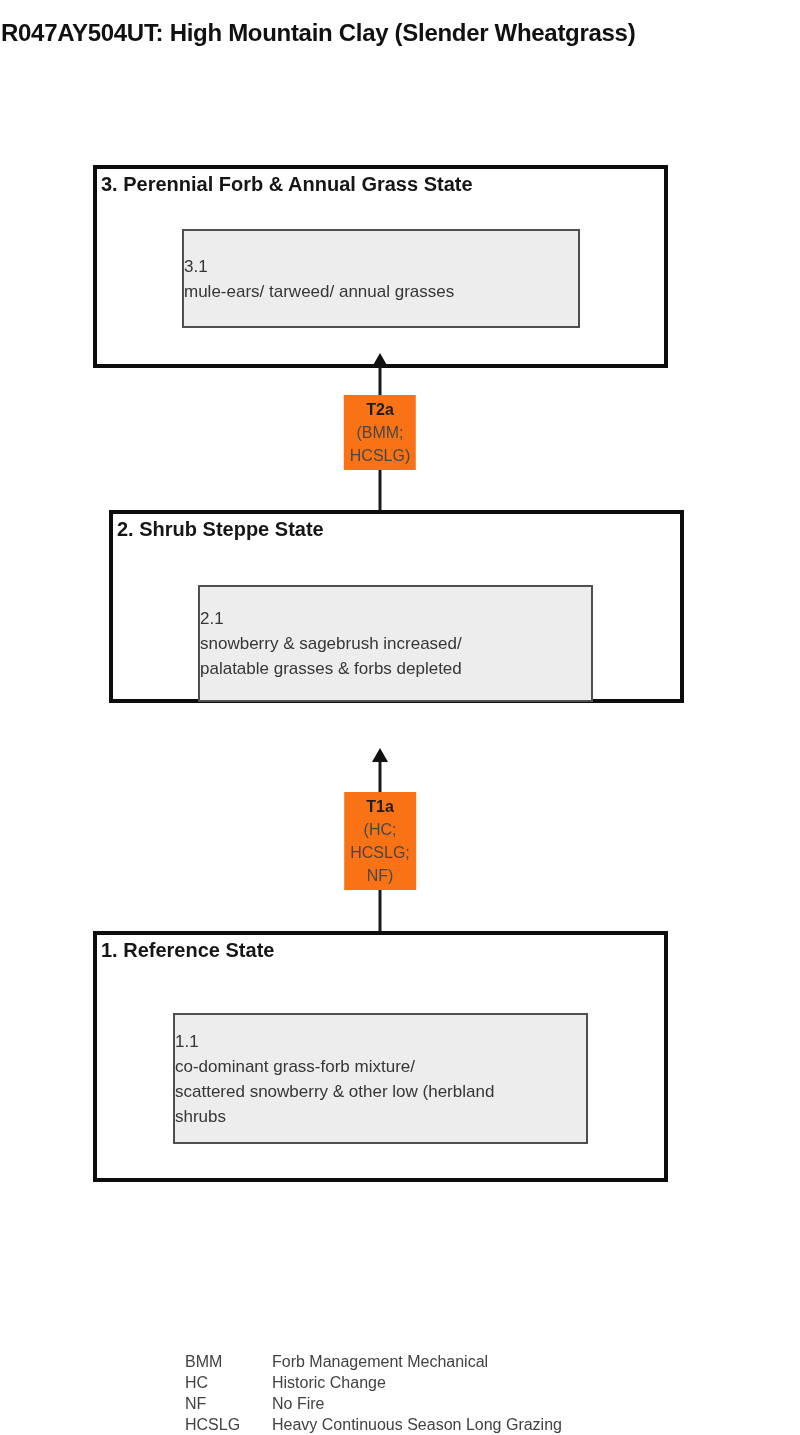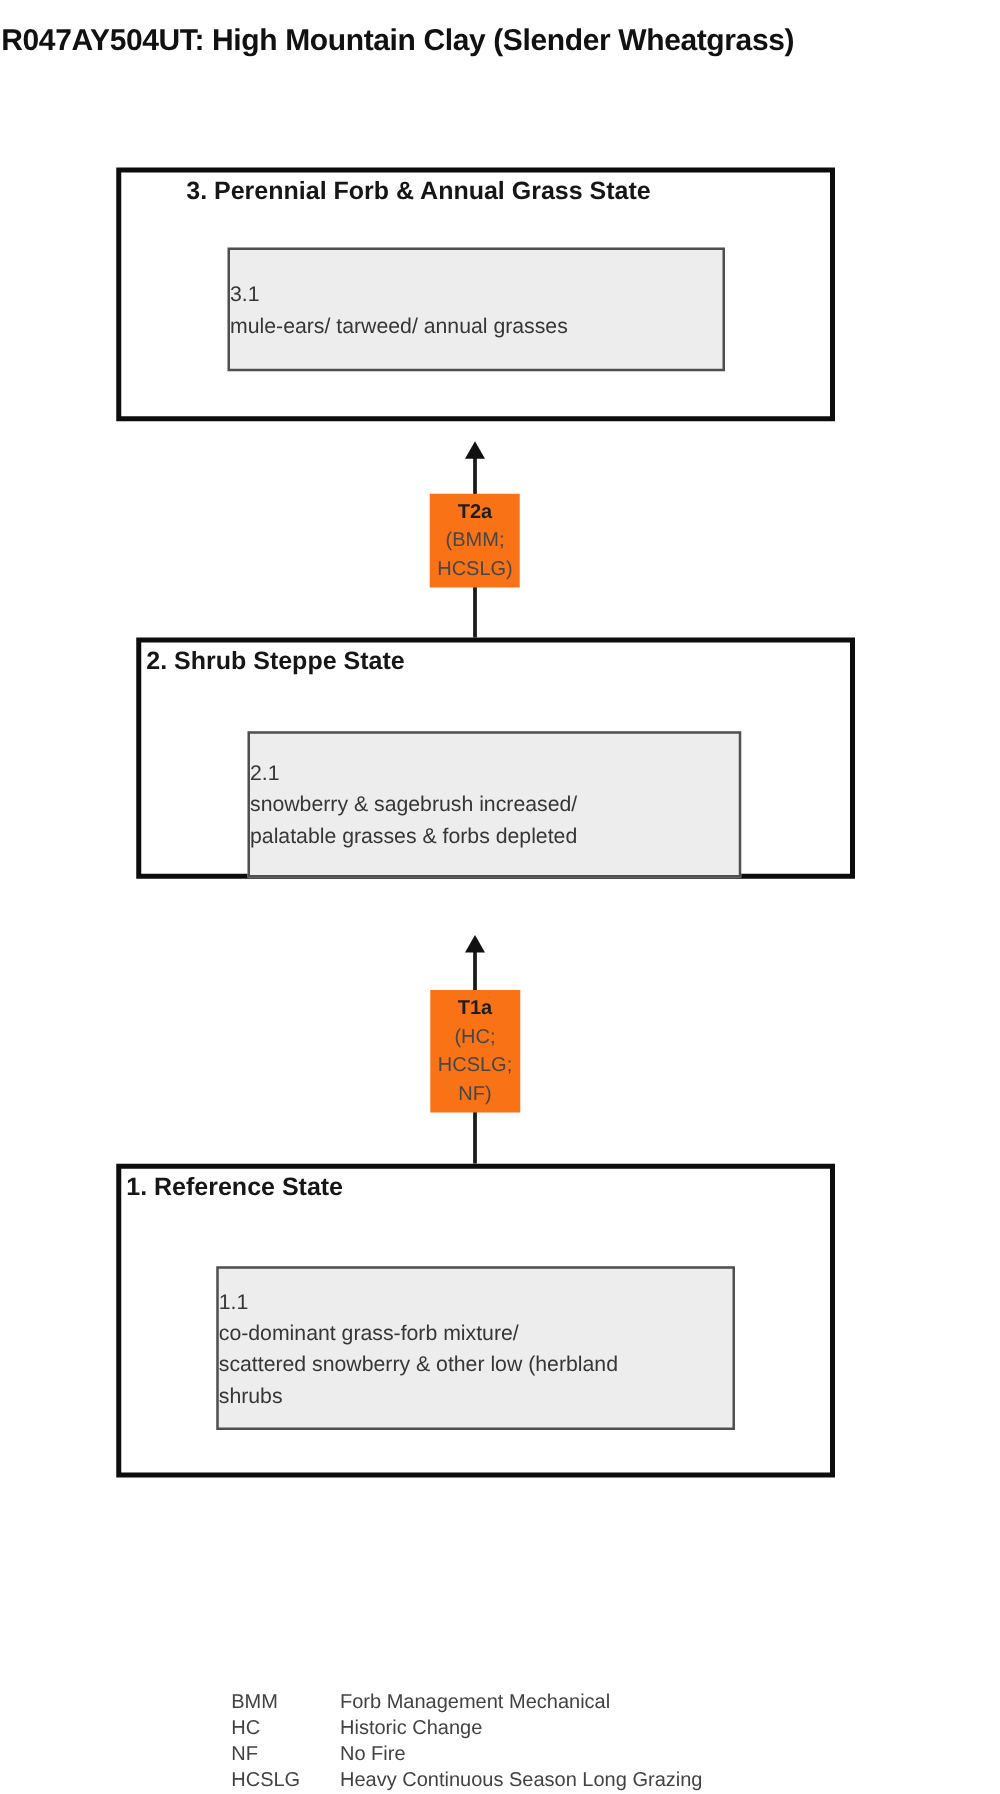--- a/index.html
+++ b/index.html
@@ -23,21 +23,21 @@
     margin-top: 11px;
   }
   
   .state {
     position: absolute;
     left: 93px;
     width: 575px;
     border: 4px solid #0d0d0d;
     background: #ffffff;
   }
-  .state-3 { top: 134px; height: 203px; padding-left: 48px; }
+  .state-3 { top: 165px; height: 203px; }
   .state-2 { top: 510px; height: 193px; margin-left: 16px; }
   .state-1 { top: 931px; height: 251px; }
   .state-title {
     padding: 4px 4px 0 4px;
     font-size: 20px;
     font-weight: bold;
     color: #161616;
     white-space: nowrap;
   }
   .community {

